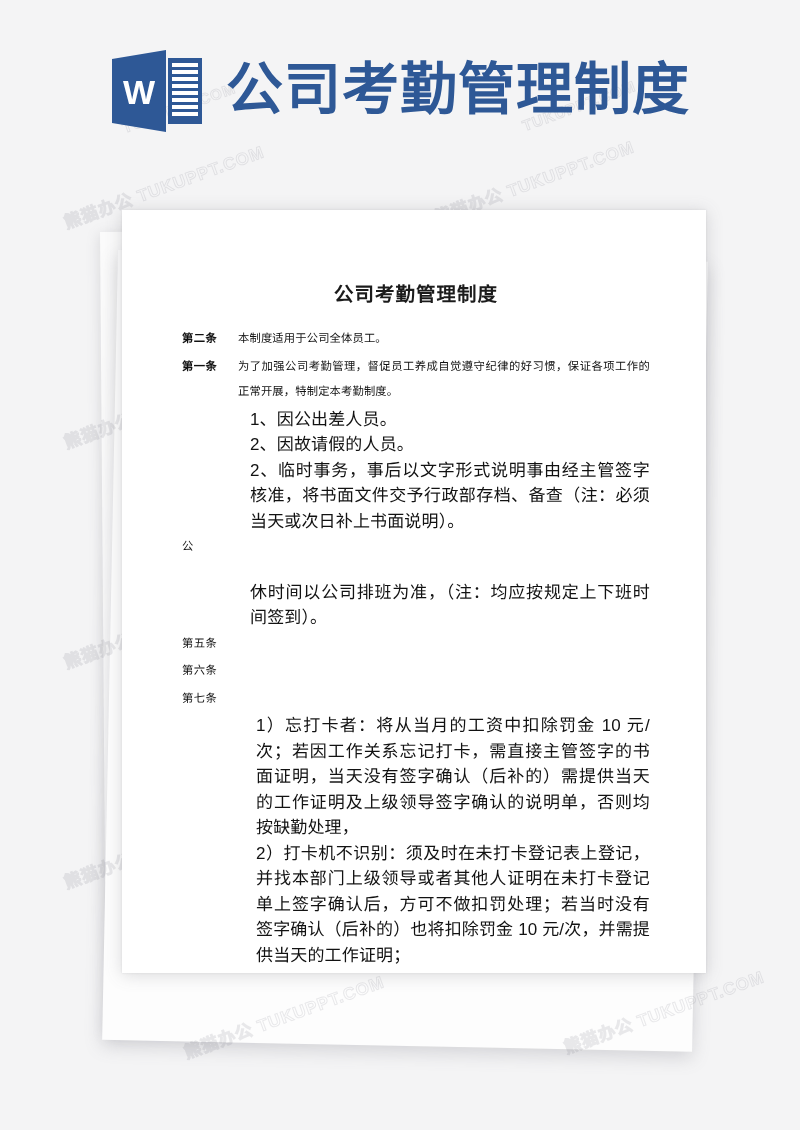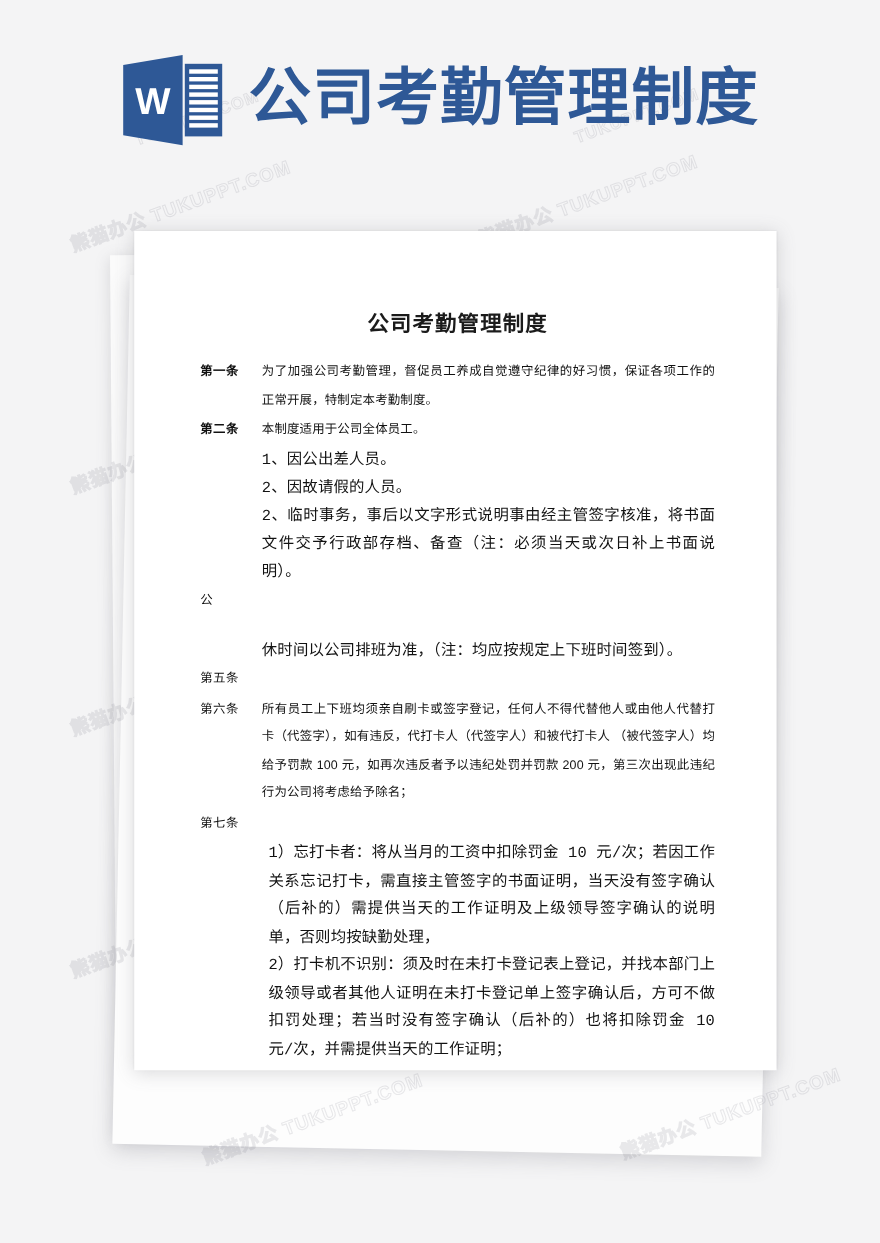--- a/index.html
+++ b/index.html
@@ -165,28 +165,29 @@
     word-break: break-word;
     font-family: "Liberation Sans", "DejaVu Sans", sans-serif;
   }
 
   
   .sub-item {
     display: flex;
     margin-left: 56px;
   }
   .sub-item .sub-text {
-    font-size: 14px;
+    font-size: 17px;
     line-height: 25.5px;
     color: #121212;
     text-align: justify;
     text-justify: inter-ideograph;
     letter-spacing: 0.15px;
     flex: 1 1 auto;
-    font-family: Liberation Mono, monospace;
+    font-family: Liberation Sans, sans-serif;
+    margin-left: 12px;
   }
   .sub-text.pad { padding-left: 6px; }
 
   
   .orphan-line {
     font-size: 11.3px;
     line-height: 25.5px;
     color: #121212;
     letter-spacing: 0.3px;
     margin-left: 0;
@@ -238,29 +239,29 @@
   </div>
   <div id="header-title">公司考勤管理制度</div>
 </div>
 
 <div id="doc-page">
   <div id="doc-inner">
 
     <div id="doc-title">公司考勤管理制度</div>
 
     <div class="article">
+      <div class="art-label bold">第二条</div>
+      <div class="art-body">本制度适用于公司全体员工。</div>
+    </div>
+
+    <div class="article">
       <div class="art-label bold">第一条</div>
       <div class="art-body">为了加强公司考勤管理，督促员工养成自觉遵守纪律的好习惯，保证各项工作的正常开展，特制定本考勤制度。</div>
     </div>
 
-    <div class="article">
-      <div class="art-label bold">第二条</div>
-      <div class="art-body">本制度适用于公司全体员工。</div>
-    </div>
-
 
     <div class="sub-item">
       <div class="sub-text">1、因公出差人员。</div>
     </div>
     <div class="sub-item">
       <div class="sub-text">2、因故请假的人员。</div>
     </div>
     <div class="sub-item">
       <div class="sub-text">2、临时事务，事后以文字形式说明事由经主管签字核准，将书面文件交予行政部存档、备查（注：必须当天或次日补上书面说明）。</div>
     </div>
@@ -270,21 +271,20 @@
     <div class="sub-item">
       <div class="sub-text">休时间以公司排班为准，（注：均应按规定上下班时间签到）。</div>
     </div>
 
     <div class="article">
       <div class="art-label">第五条</div>
     </div>
 
     <div class="article">
       <div class="art-label">第六条</div>
-      <div class="art-body">所有员工上下班均须亲自刷卡或签字登记，任何人不得代替他人或由他人代替打卡（代签字），如有违反，代打卡人（代签字人）和被代打卡人 （被代签字人）均给予罚款 100 元，如再次违反者予以违纪处罚并罚款 200 元，第三次出现此违纪行为公司将考虑给予除名；</div>
     </div>
 
     <div class="article">
       <div class="art-label">第七条</div>
     </div>
 
     <div class="sub-item">
       <div class="sub-text pad">1）忘打卡者：将从当月的工资中扣除罚金 10 元/次；若因工作关系忘记打卡，需直接主管签字的书面证明，当天没有签字确认（后补的）需提供当天的工作证明及上级领导签字确认的说明单，否则均按缺勤处理，</div>
     </div>
     <div class="sub-item">

